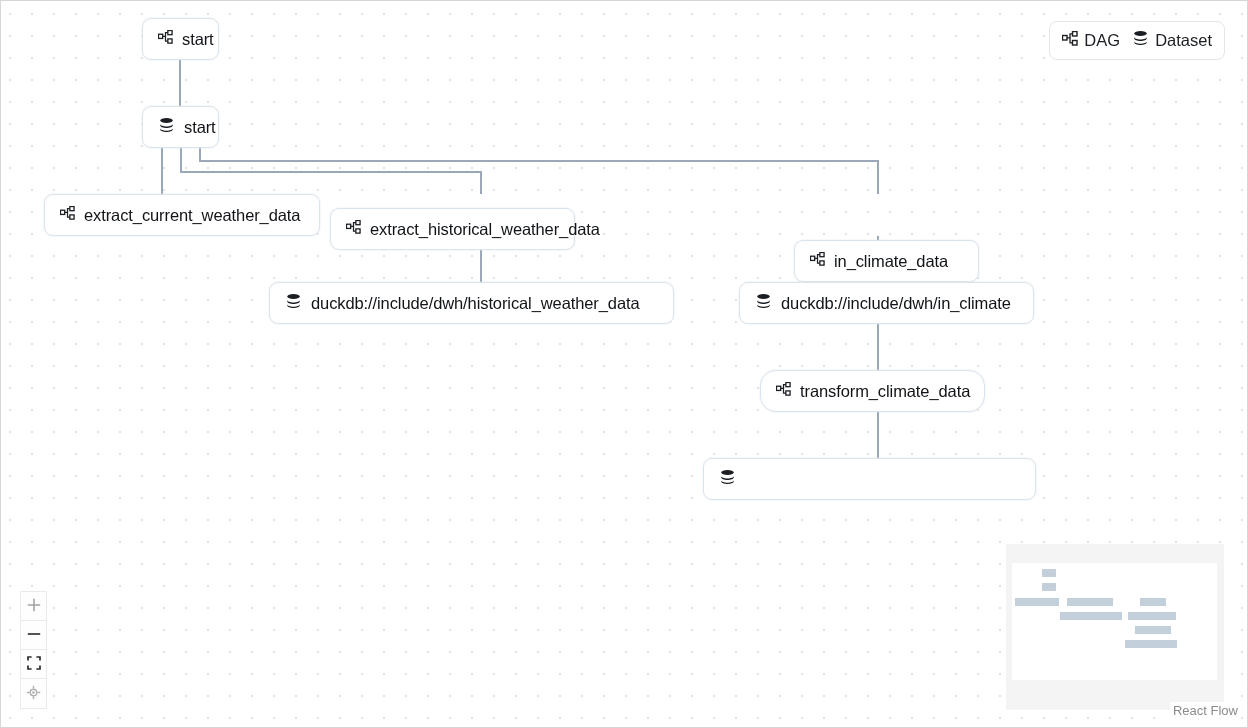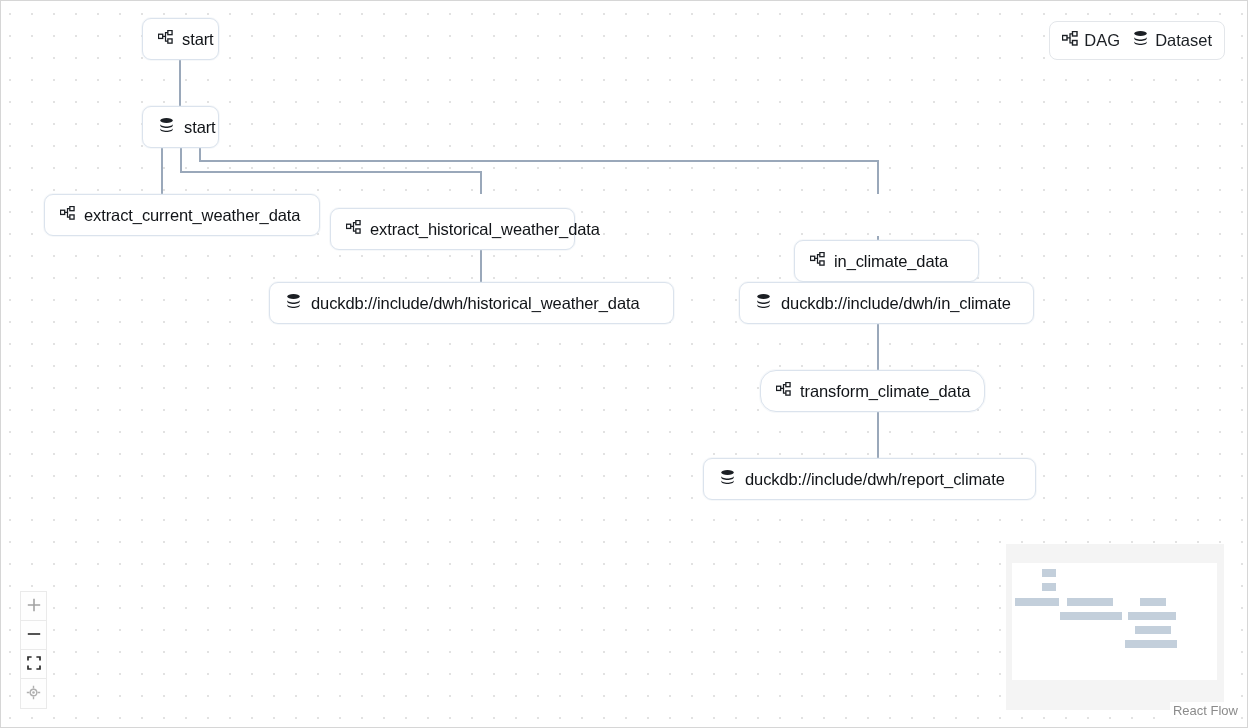--- a/index.html
+++ b/index.html
@@ -237,21 +237,20 @@
             <path d="M8 6.8 L8 11.8 L10.5 11.8" fill="none" stroke="#1b1f24" stroke-width="1.3"></path>
           </svg></span>
         <span class="node-label">transform_climate_data</span>
       </div>
       <div class="node" style="left: 702px; top: 457px; width: 333px;">
         <span class="ico"><svg width="17" height="17" viewBox="0 0 17 17" xmlns="http://www.w3.org/2000/svg">
             <ellipse cx="8.5" cy="3.6" rx="6.2" ry="2.5" fill="#1b1f24"></ellipse>
             <path d="M2.3 7.0 C2.3 8.4 5.1 9.5 8.5 9.5 C11.9 9.5 14.7 8.4 14.7 7.0 L14.7 8.6 C14.7 10.0 11.9 11.1 8.5 11.1 C5.1 11.1 2.3 10.0 2.3 8.6 Z" fill="#1b1f24"></path>
             <path d="M2.3 11.3 C2.3 12.7 5.1 13.8 8.5 13.8 C11.9 13.8 14.7 12.7 14.7 11.3 L14.7 12.5 C14.7 13.9 11.9 15.0 8.5 15.0 C5.1 15.0 2.3 13.9 2.3 12.5 Z" fill="#1b1f24"></path>
           </svg></span>
-        <span class="node-label">duckdb://include/dwh/report_climate</span>
       </div>
     </div>
 
   <div id="legend-panel">
     <div class="legend-item">
       <span class="ico">
         <svg width="16" height="16" viewBox="0 0 16 16" xmlns="http://www.w3.org/2000/svg">
           <rect x="0.5" y="4.5" width="4.5" height="4.5" fill="none" stroke="#1b1f24" stroke-width="1.4"></rect>
           <rect x="10.5" y="0.5" width="4.5" height="4.5" fill="none" stroke="#1b1f24" stroke-width="1.4"></rect>
           <rect x="10.5" y="9.5" width="4.5" height="4.5" fill="none" stroke="#1b1f24" stroke-width="1.4"></rect>

